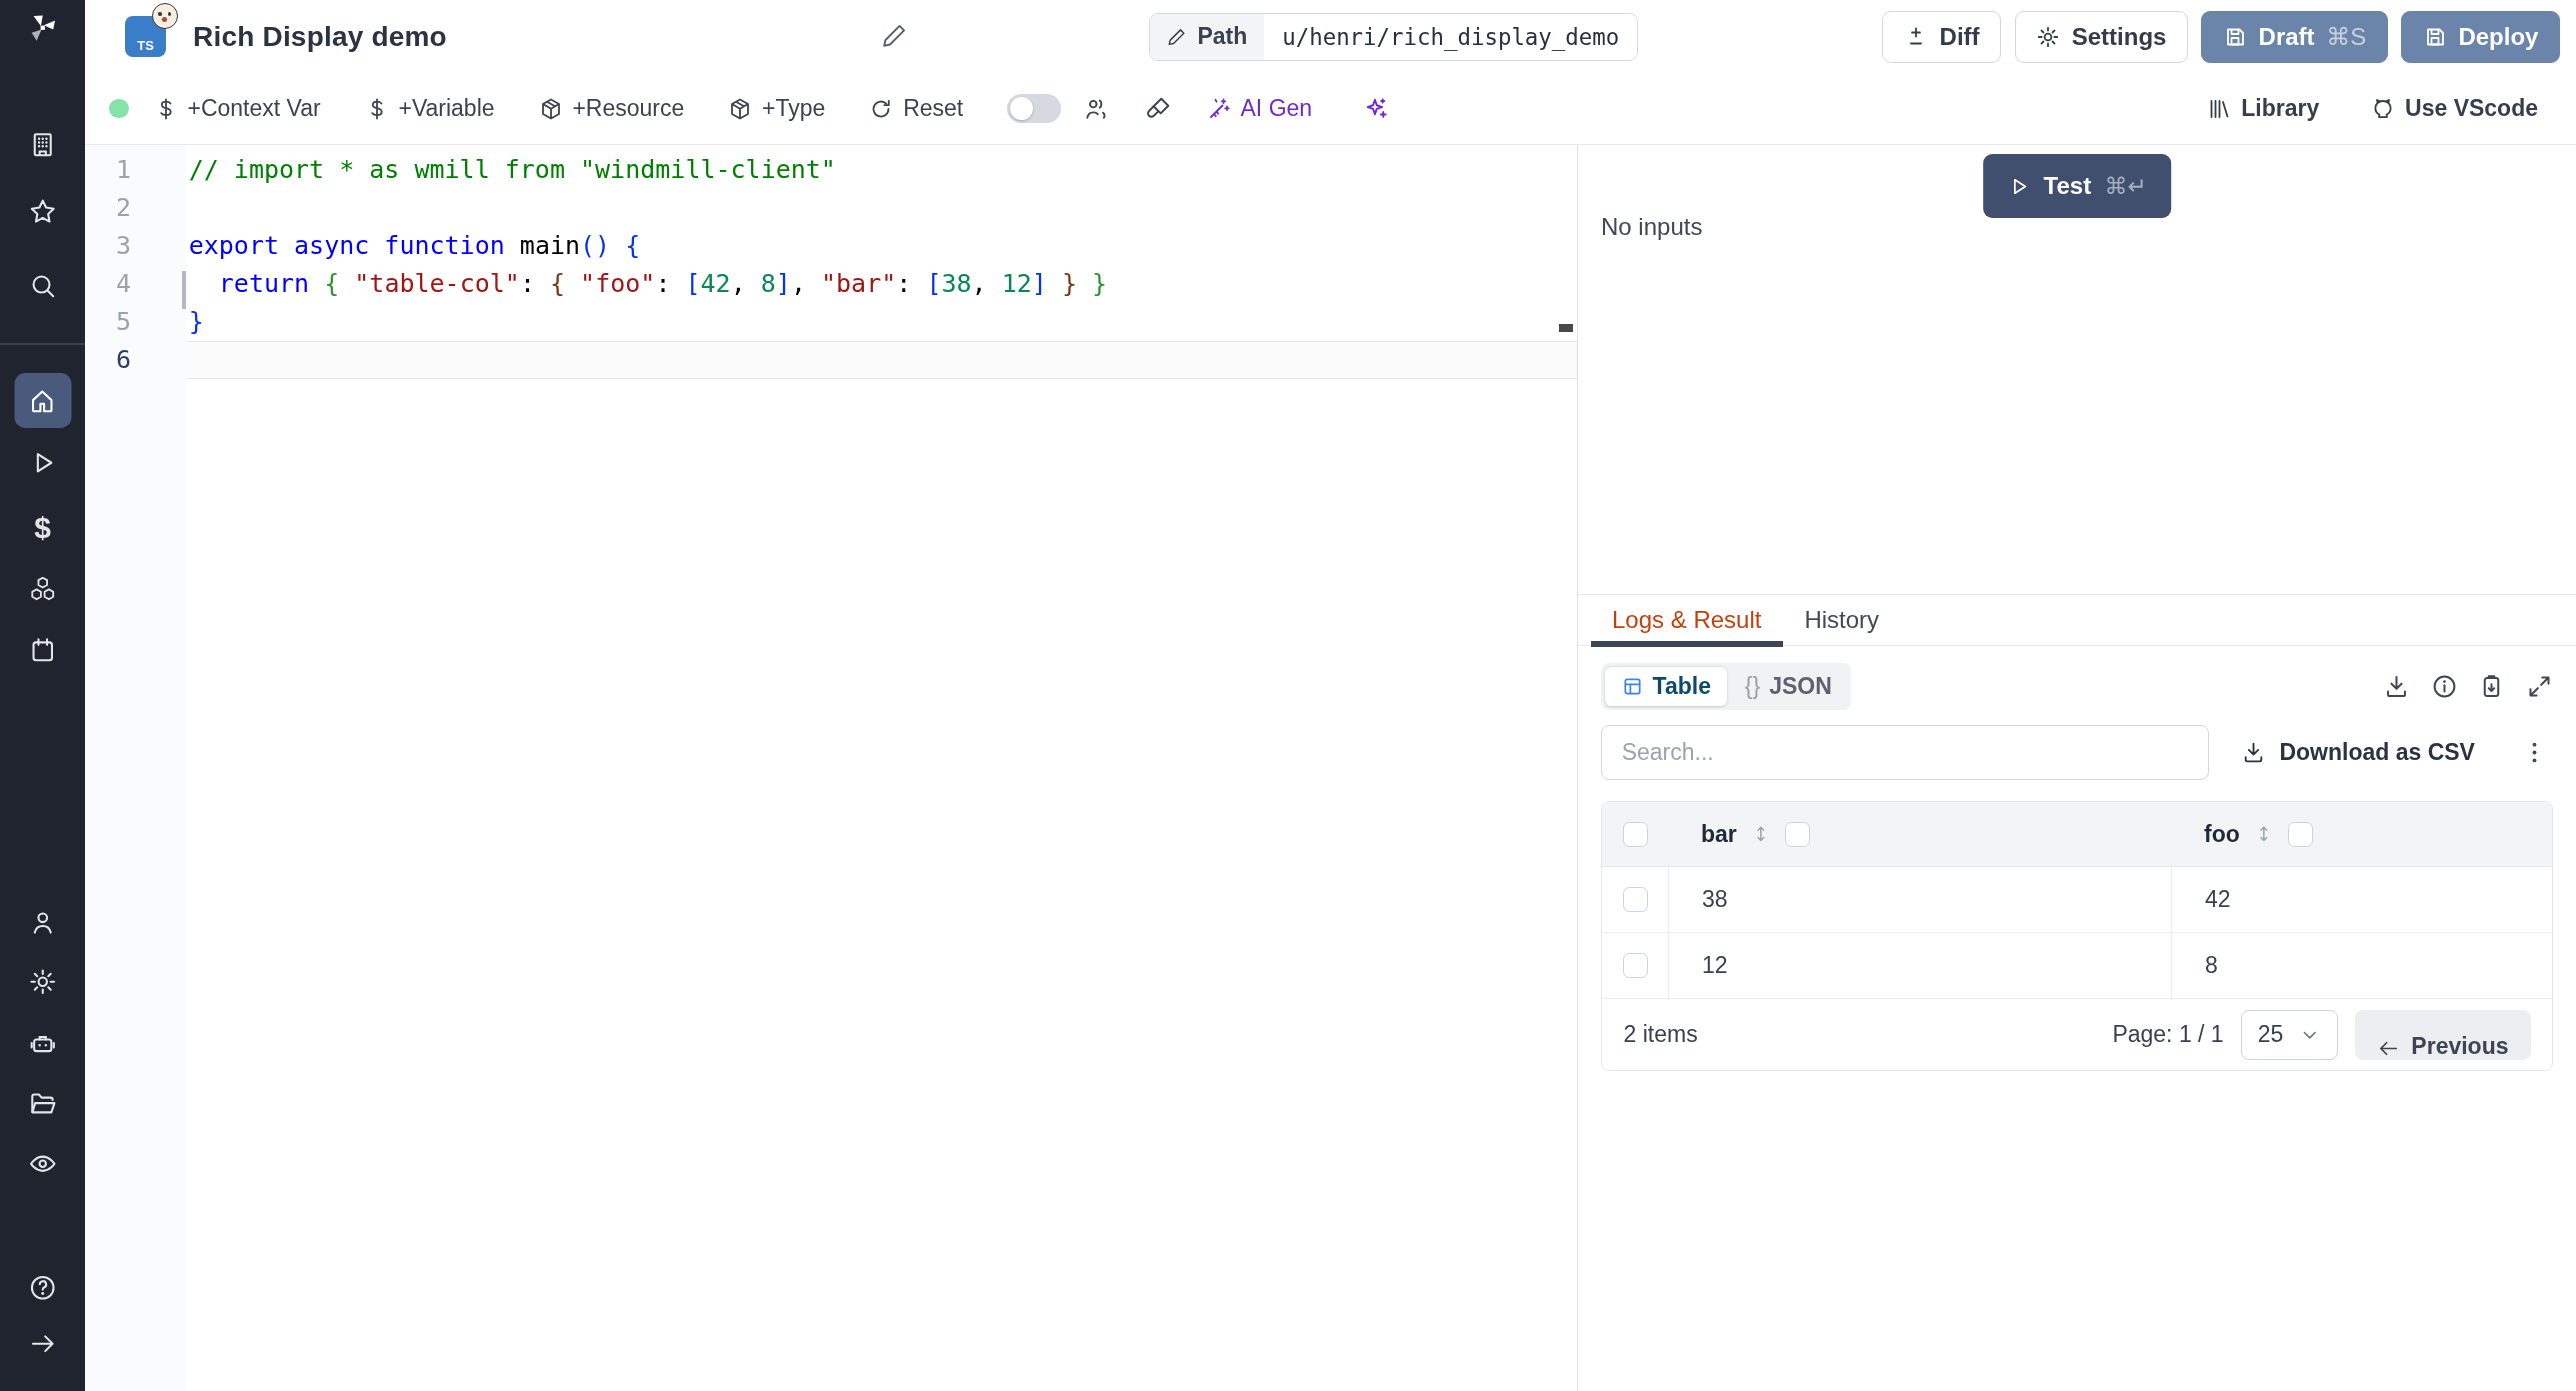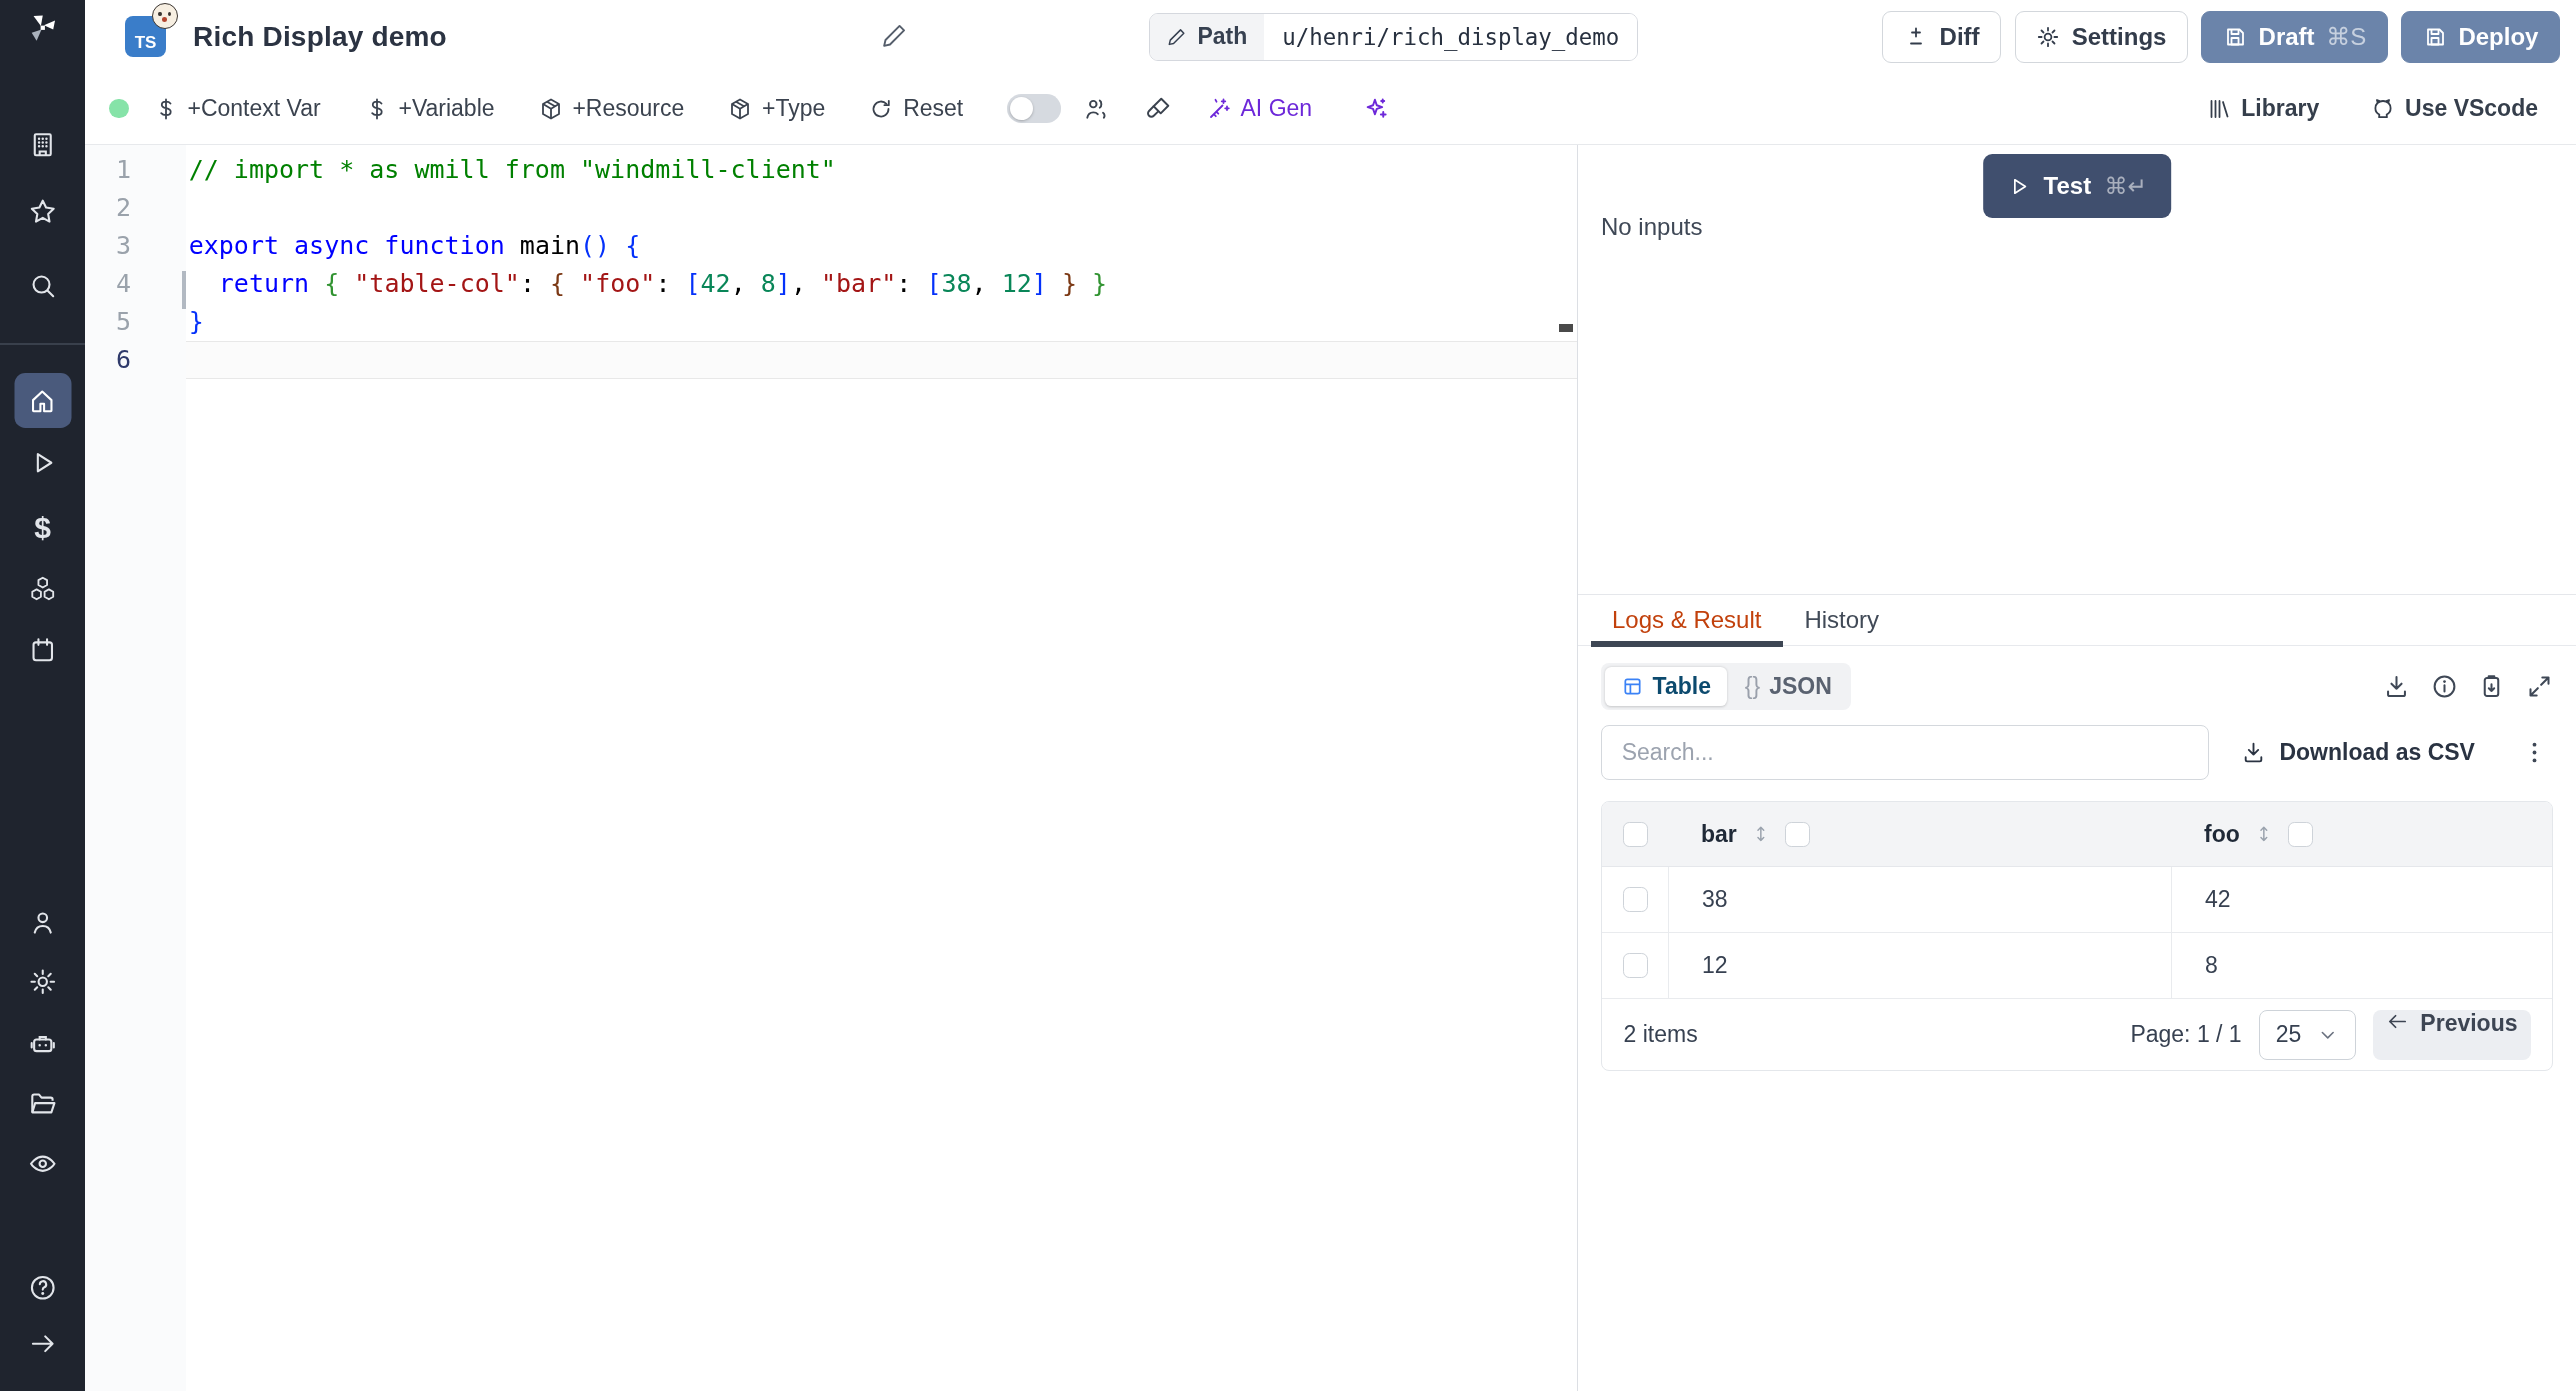--- a/index.html
+++ b/index.html
@@ -16,21 +16,21 @@
     border-radius:10.7px; background:#4a5a7c; display:flex; align-items:center; justify-content:center; color:#fff; cursor:pointer; }
   .home-pill svg { width:29.5px; height:29.5px; }
   .dollar-glyph { font-size:30px; font-weight:600; line-height:29.5px; }
 
   
   .main { flex:1; display:flex; flex-direction:column; }
 
   .topbar { position:relative; height:73px; background:#fff; flex:none; }
   .title-group { position:absolute; left:40px; top:0; bottom:0; display:flex; align-items:center; gap:27px; }
   .ts-badge { position:relative; width:41px; height:41px; border-radius:8px; background:#3a7dc9; color:#fff;
-    font-weight:bold; font-size:17px; display:flex; align-items:flex-end; justify-content:center; padding-bottom:4.5px; }
+    font-weight:bold; font-size:13px; display:flex; align-items:flex-end; justify-content:center; padding-bottom:4.5px; }
   .emoji { position:absolute; top:-13.4px; right:-11.6px; width:26px; height:26px; border-radius:50%;
     background:#f7efe2; border:1.8px solid #3a3531; }
   .emoji .eye { position:absolute; top:8px; width:3.6px; height:4.5px; border-radius:50%; background:#3a3531; }
   .emoji .eye.l { left:5.4px; } .emoji .eye.r { right:5.4px; }
   .emoji .mouth { position:absolute; top:13.4px; left:9px; width:5.4px; height:4.5px; border-radius:50%; background:#b3442e; }
   .page-title { font-size:28px; font-weight:600; color:#2b3342; letter-spacing:0.2px; }
   .edit-pencil { position:absolute; left:796px; top:50%; transform:translateY(-50%); color:#555e6b; cursor:pointer; }
   .edit-pencil svg { width:27px; height:27px; }
   .path-group { position:absolute; left:1064px; top:12.5px; height:48px; display:flex; align-items:stretch;
     border:1.8px solid #d5d8de; border-radius:9px; overflow:hidden; background:#fff; cursor:pointer; }
@@ -122,21 +122,21 @@
   .checkbox { width:25px; height:25px; border:1.8px solid #ced3d9; border-radius:6.3px; background:#fff; cursor:pointer; display:inline-block; flex:none; }
   .trow { display:grid; grid-template-columns:66px 503px 1fr; height:66px; align-items:center; border-bottom:1.8px solid #e9ebee; }
   .trow .tcell { font-size:23px; color:#374151; padding-left:33px; height:100%; display:flex; align-items:center; }
   .trow .tcell:nth-child(2), .trow .tcell:nth-child(3) { border-left:1.8px solid #e9ebee; }
   .trow .tcell.check { border-left:none; padding-left:0; justify-content:center; }
   .tfoot { height:71px; display:flex; align-items:center; padding:0 21.5px; font-size:23px; color:#374151; }
   .foot-right { margin-left:auto; display:flex; align-items:center; gap:17px; }
   .page-select { display:flex; align-items:center; gap:16px; height:50px; border:1.8px solid #ced3d9; border-radius:8px;
     padding:0 16px; background:#fff; cursor:pointer; color:#374151; }
   .page-select svg { width:21.5px; height:21.5px; color:#6b7280; }
-  .prev-btn { display:flex; align-items:flex-start; gap:11.6px; height:50px; padding:0 13px; background:#eceef2;
+  .prev-btn { display:flex; align-items:flex-end; gap:11.6px; height:50px; padding:0 22px; background:#eceef2;
     border:none; border-radius:8px; font-size:23px; font-weight:600; color:#3d4553; cursor:pointer;
     font-family:"Liberation Sans", sans-serif; }
   .prev-btn svg { width:23px; height:23px; }
 </style>
 </head>
 <body>
 
 <div class="app">
 
   <aside class="sidebar">

